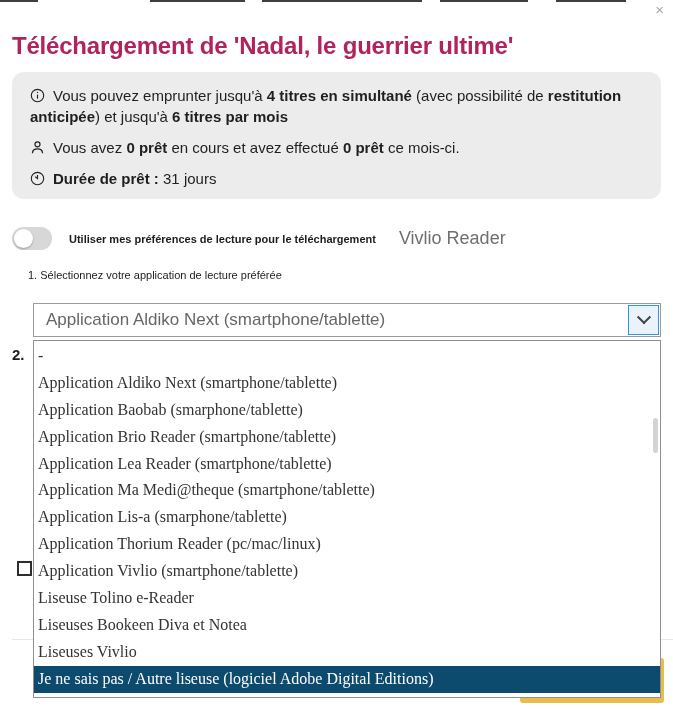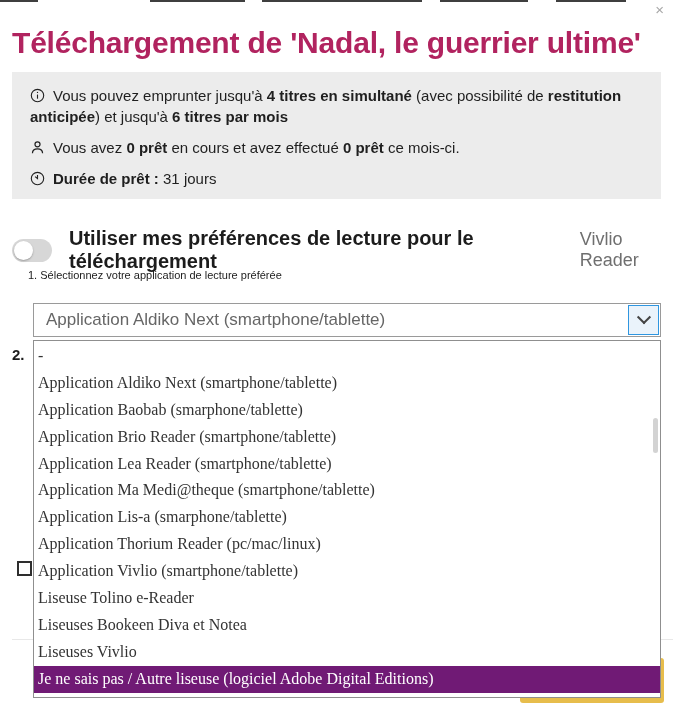--- a/index.html
+++ b/index.html
@@ -8,47 +8,47 @@
     background:#ffffff;
     font-family:"Liberation Sans", sans-serif;
     -webkit-font-smoothing:antialiased;
   }
 
   
   .top-edge { position:absolute; top:0; left:0; width:673px; height:3px; z-index:0; }
   .top-edge i { position:absolute; top:0; height:2px; background:#3f3f3f; }
 
   .dialog-title {
-    position:absolute; left:12px; top:6px; width:640px;
-    font-size:30px; font-weight:700; color:#b1235f; letter-spacing:-0.2px;
+    position:absolute; left:12px; top:16px; width:640px;
+    font-size:24px; font-weight:700; color:#b1235f; letter-spacing:-0.2px;
   }
   .close-icon {
     position:absolute; top:2px; right:9px; font-size:15px; color:#a8a8a8;
     cursor:pointer; line-height:1;
   }
 
   .info-panel {
     position:absolute; left:12px; top:72px; width:649px; height:127px;
-    box-sizing:border-box; background:#ececec; border-radius:0;
+    box-sizing:border-box; background:#ececec; border-radius:12px;
     padding:13px 18px 0 18px; font-size:15px; color:#1f1f1f;
   }
   .info-line { margin:0 0 10px 0; line-height:1.4; }
   .info-line b { font-weight:700; }
   .icon-svg { width:15px; height:15px; vertical-align:-2px; margin-right:8px; }
 
   .prefs-row { position:absolute; left:12px; top:227px; display:flex; align-items:center; z-index:2; }
   .toggle {
     width:40px; height:23px; border-radius:12px; background:#d7d7d7;
     position:relative; cursor:pointer; flex:0 0 auto;
   }
   .toggle .knob {
     position:absolute; left:2px; top:2px; width:19px; height:19px;
     border-radius:50%; background:#ffffff; box-shadow:0 1px 2px rgba(0,0,0,.28);
   }
-  .prefs-label { margin-left:17px; font-weight:700; font-size:20px; color:#1c1c1c; }
+  .prefs-label { margin-left:17px; font-weight:700; font-size:11px; color:#1c1c1c; }
   .reader-name { margin-left:23px; font-size:18px; color:#6f6f6f; }
 
   .step1-label { position:absolute; left:28px; top:269px; font-size:11px; font-weight:400; color:#1c1c1c; }
 
   .app-select {
     position:absolute; left:33px; top:303px; width:628px; height:34px;
     box-sizing:border-box; border:1px solid #9a9a9a; background:#fff;
     z-index:5; cursor:pointer;
   }
   .select-value {
@@ -74,21 +74,21 @@
   .hidden-divider { position:absolute; left:12px; top:639px; width:661px; height:1px; background:#e8e8e8; z-index:1; }
   .hidden-button { position:absolute; left:520px; top:658px; width:144px; height:45px; background:#e7bd4c; border-radius:3px; z-index:1; cursor:pointer; }
 
   .listbox {
     position:absolute; left:33px; top:340px; width:628px; height:358px;
     box-sizing:border-box; background:#fff; border:1px solid #8f8f8f;
     z-index:20; padding-top:2px;
     font-family:"Liberation Serif", serif; font-size:16px; color:#333;
   }
   .option { height:26.9px; line-height:26.9px; padding-left:4px; white-space:nowrap; overflow:hidden; cursor:default; }
-  .option.selected { background:#701a75; color:#ffffff; }
+  .option.selected { background:#0c4a6e; color:#ffffff; }
   .list-thumb {
     position:absolute; right:2px; top:77px; width:5px; height:35px;
     background:#d3d3d3; border-radius:3px;
   }
 </style>
 </head>
 <body>
 
 <div>
 

